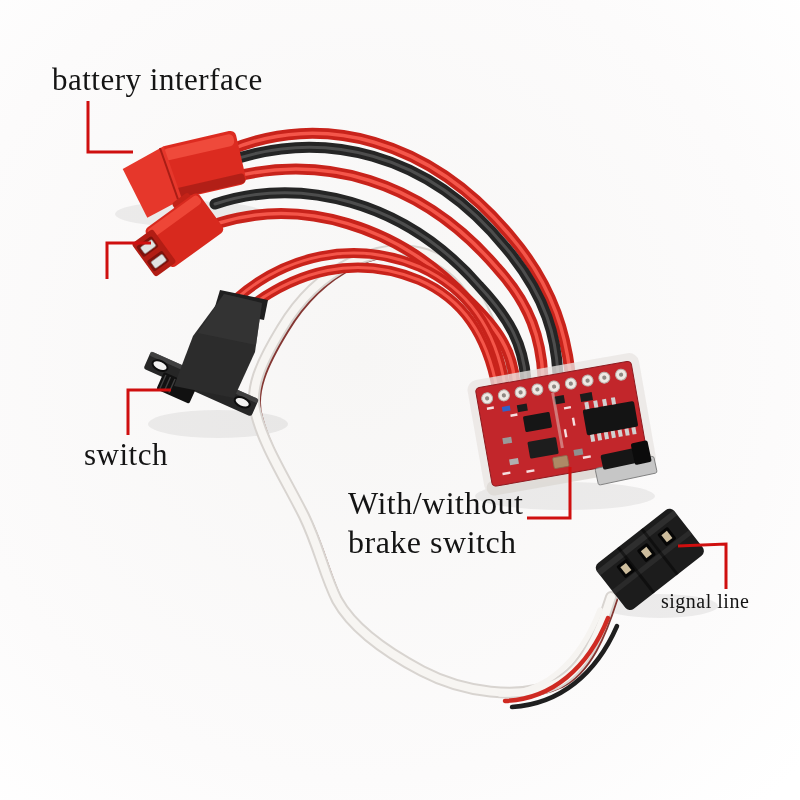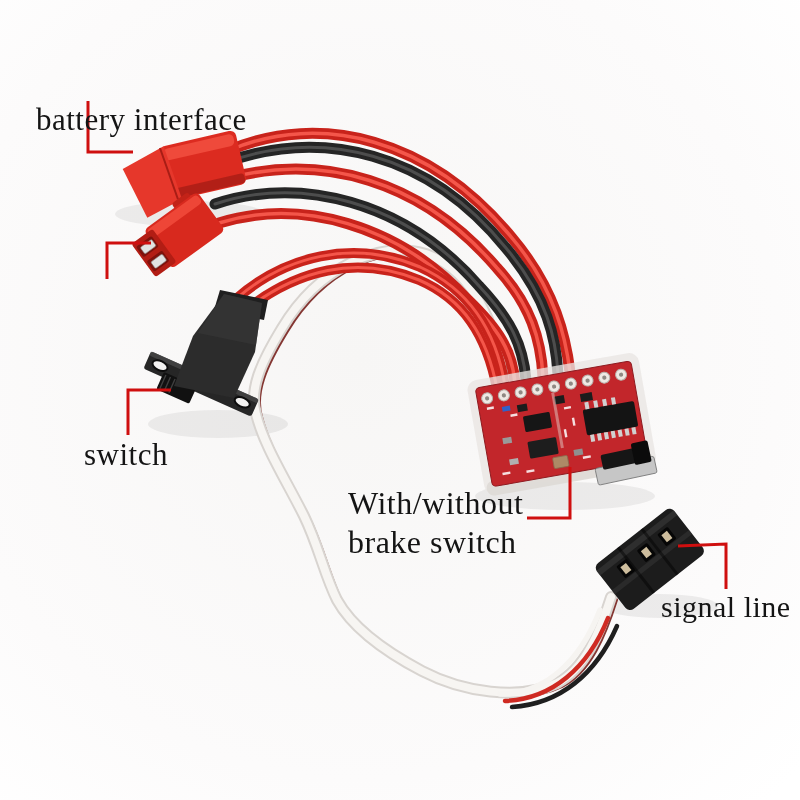--- a/index.html
+++ b/index.html
@@ -5,25 +5,25 @@
   html,body{margin:0;padding:0;background:#fff;}
   .canvas{
     position:relative;width:800px;height:800px;background:#ffffff;
     overflow:hidden;font-family:"Liberation Serif", serif;
   }
   .photo-svg{position:absolute;left:0;top:0;width:800px;height:800px;}
   .lbl{
     position:absolute;color:#141414;font-family:"Liberation Serif", serif;
     font-size:31px;line-height:1.15;white-space:nowrap;letter-spacing:0.5px;
   }
-  .lbl-battery{left:36px;top:62px;margin-top:40px;}
+  .lbl-battery{left:52px;top:62px;}
   .lbl-motor{left:12px;top:280px;}
   .lbl-switch{left:84px;top:437px;}
   .lbl-brake{left:348px;top:484px;font-size:32px;line-height:39px;}
-  .lbl-signal{left:661px;top:590px;font-size:30px;}
+  .lbl-signal{left:661px;top:590px;font-size:20px;}
 </style>
 </head>
 <body>
 
 <div class="canvas">
 
   <svg class="photo-svg" viewBox="0 0 800 800">
     <defs>
       <radialGradient id="bg" cx="45%" cy="45%" r="75%">
         <stop offset="0%" stop-color="#f7f6f5"></stop>

